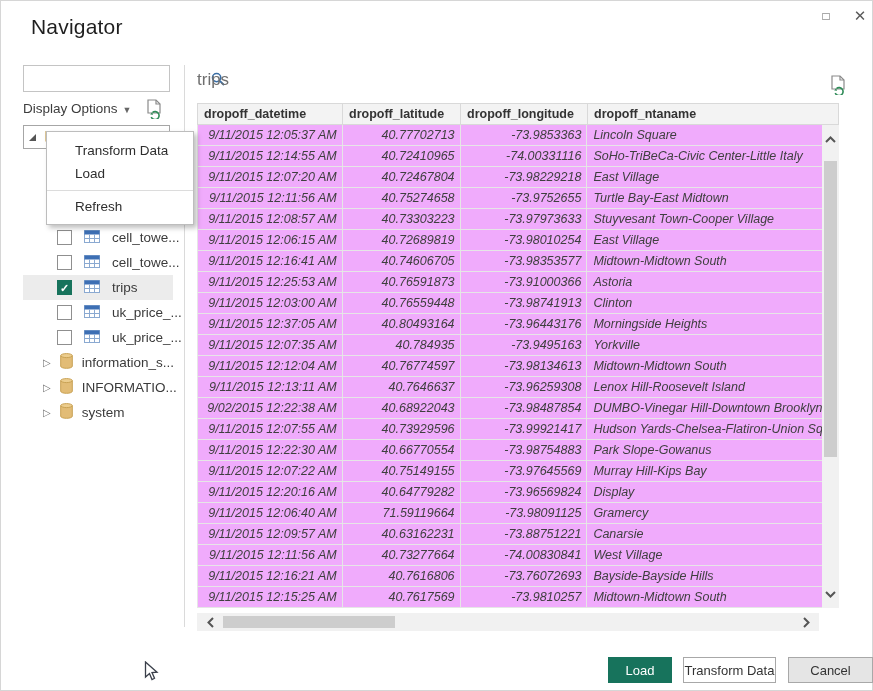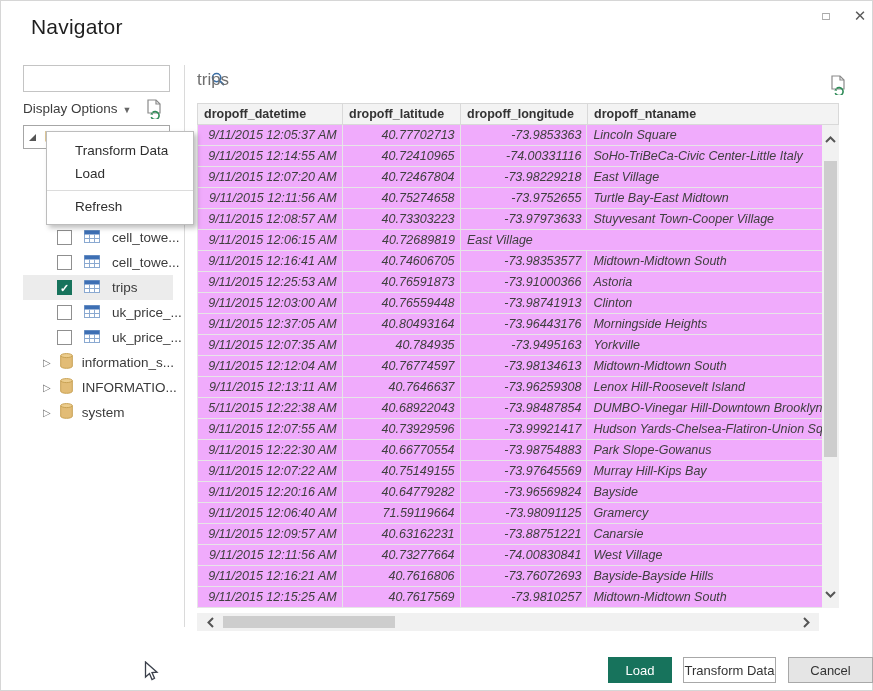--- a/index.html
+++ b/index.html
@@ -287,20 +287,21 @@
   </div>
         <div class="tr">
     <div class="td num c0">9/11/2015 12:08:57 AM</div>
     <div class="td num c1">40.73303223</div>
     <div class="td num c2">-73.97973633</div>
     <div class="td txt c3">Stuyvesant Town-Cooper Village</div>
   </div>
         <div class="tr">
     <div class="td num c0">9/11/2015 12:06:15 AM</div>
     <div class="td num c1">40.72689819</div>
+    <div class="td num c2">-73.98010254</div>
     <div class="td txt c3">East Village</div>
   </div>
         <div class="tr">
     <div class="td num c0">9/11/2015 12:16:41 AM</div>
     <div class="td num c1">40.74606705</div>
     <div class="td num c2">-73.98353577</div>
     <div class="td txt c3">Midtown-Midtown South</div>
   </div>
         <div class="tr">
     <div class="td num c0">9/11/2015 12:25:53 AM</div>
@@ -332,21 +333,21 @@
     <div class="td num c2">-73.98134613</div>
     <div class="td txt c3">Midtown-Midtown South</div>
   </div>
         <div class="tr">
     <div class="td num c0">9/11/2015 12:13:11 AM</div>
     <div class="td num c1">40.7646637</div>
     <div class="td num c2">-73.96259308</div>
     <div class="td txt c3">Lenox Hill-Roosevelt Island</div>
   </div>
         <div class="tr">
-    <div class="td num c0">5/11/2015 12:22:38 AM</div>
+    <div class="td num c0">9/02/2015 12:22:38 AM</div>
     <div class="td num c1">40.68922043</div>
     <div class="td num c2">-73.98487854</div>
     <div class="td txt c3">DUMBO-Vinegar Hill-Downtown Brooklyn-Boerum</div>
   </div>
         <div class="tr">
     <div class="td num c0">9/11/2015 12:07:55 AM</div>
     <div class="td num c1">40.73929596</div>
     <div class="td num c2">-73.99921417</div>
     <div class="td txt c3">Hudson Yards-Chelsea-Flatiron-Union Square</div>
   </div>
@@ -359,21 +360,21 @@
         <div class="tr">
     <div class="td num c0">9/11/2015 12:07:22 AM</div>
     <div class="td num c1">40.75149155</div>
     <div class="td num c2">-73.97645569</div>
     <div class="td txt c3">Murray Hill-Kips Bay</div>
   </div>
         <div class="tr">
     <div class="td num c0">9/11/2015 12:20:16 AM</div>
     <div class="td num c1">40.64779282</div>
     <div class="td num c2">-73.96569824</div>
-    <div class="td txt c3">Bayside</div>
+    <div class="td txt c3">Display</div>
   </div>
         <div class="tr">
     <div class="td num c0">9/11/2015 12:06:40 AM</div>
     <div class="td num c1">71.59119664</div>
     <div class="td num c2">-73.98091125</div>
     <div class="td txt c3">Gramercy</div>
   </div>
         <div class="tr">
     <div class="td num c0">9/11/2015 12:09:57 AM</div>
     <div class="td num c1">40.63162231</div>

